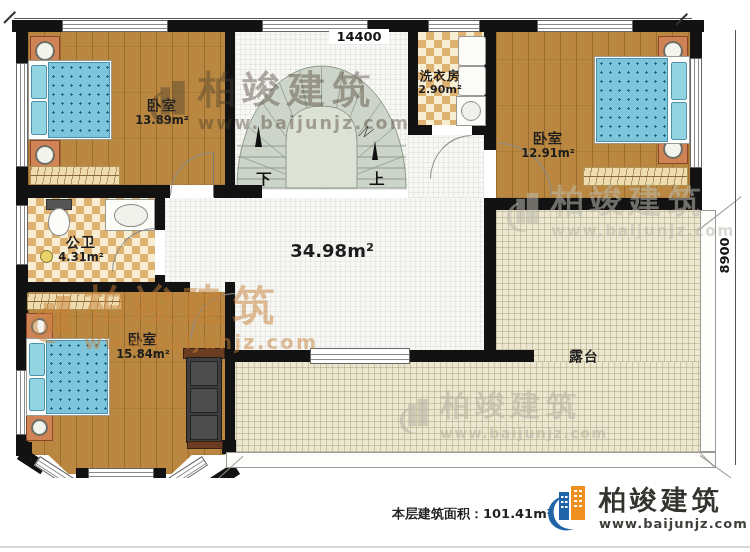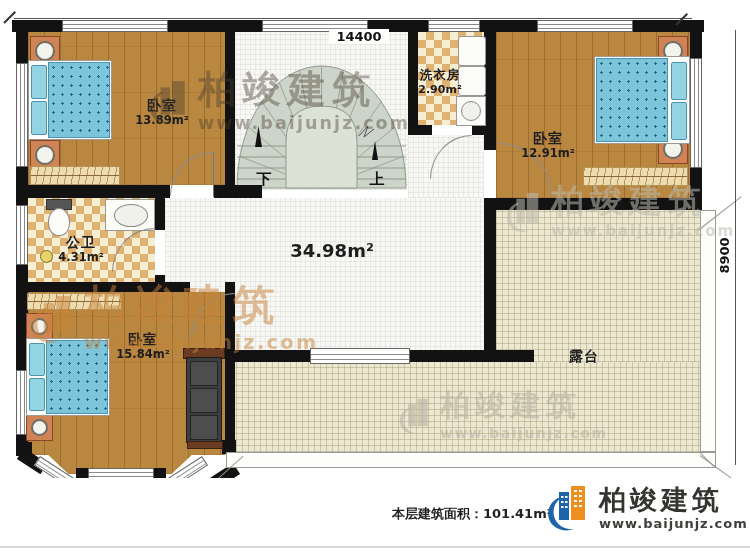--- a/index.html
+++ b/index.html
@@ -226,21 +226,21 @@
   <div class="dimtick" style="left:676px;top:24px;width:16px;transform:rotate(-45deg);"></div>
   <div class="dimlabel" style="left:329px;top:5px;width:60px;margin-top:24px;">14400</div>
   <div class="dimline" style="left:735px;top:30px;width:1px;height:435px;"></div>
   <div class="dimlabel" style="left:694px;top:248px;width:60px;transform:rotate(-90deg);background:none;">8900</div>
 
   <div class="room-label" style="left:114px;top:97px;width:96px;">
     <div class="nm">卧室</div>
     <div class="ar">13.89m²</div>
   </div>
   <div class="room-label" style="left:396px;top:68px;width:88px;">
-    <div class="nm" style="font-size:12.5px;font-family:Liberation Serif, serif;">洗衣房</div>
+    <div class="nm" style="font-size:12.5px;">洗衣房</div>
     <div class="ar" style="font-size:11px;">2.90m²</div>
   </div>
   <div class="room-label" style="left:500px;top:130px;width:96px;">
     <div class="nm">卧室</div>
     <div class="ar">12.91m²</div>
   </div>
   <div class="room-label" style="left:33px;top:234px;width:96px;">
     <div class="nm">公卫</div>
     <div class="ar">4.31m²</div>
   </div>

